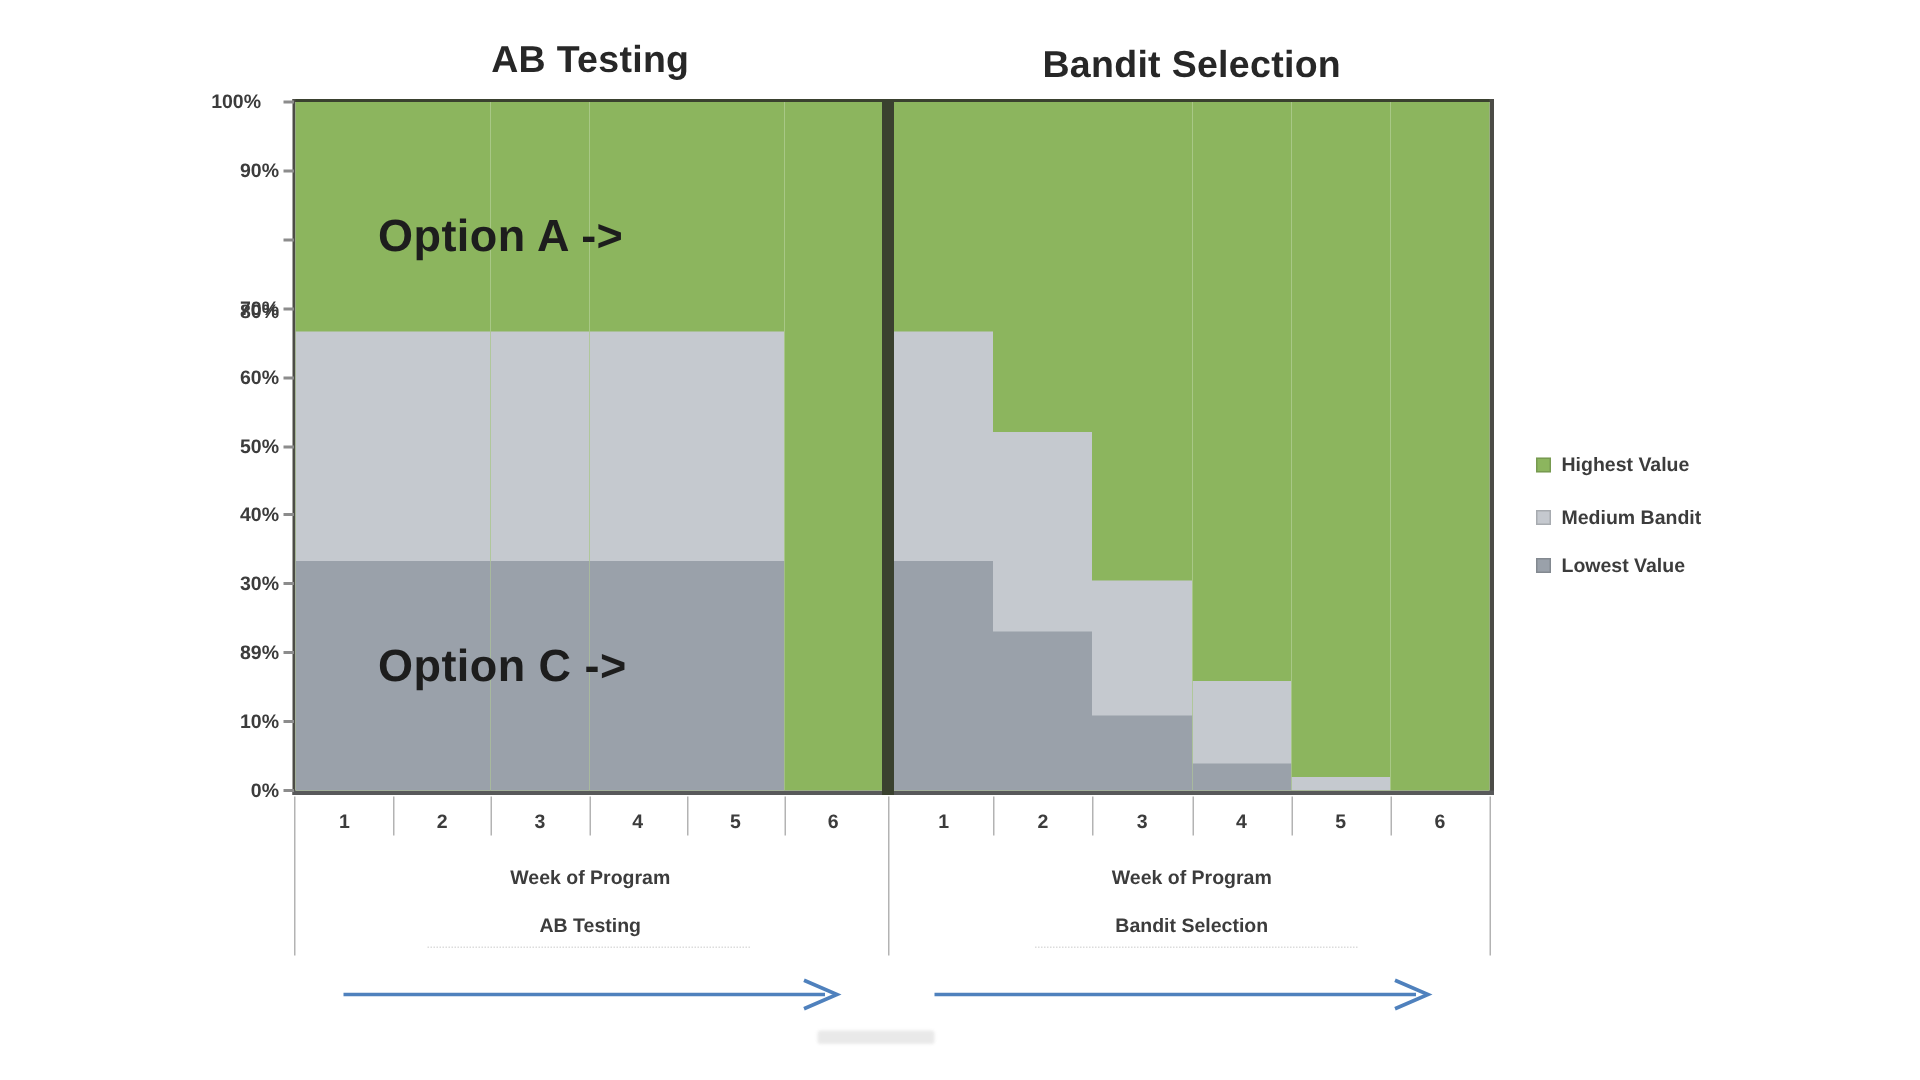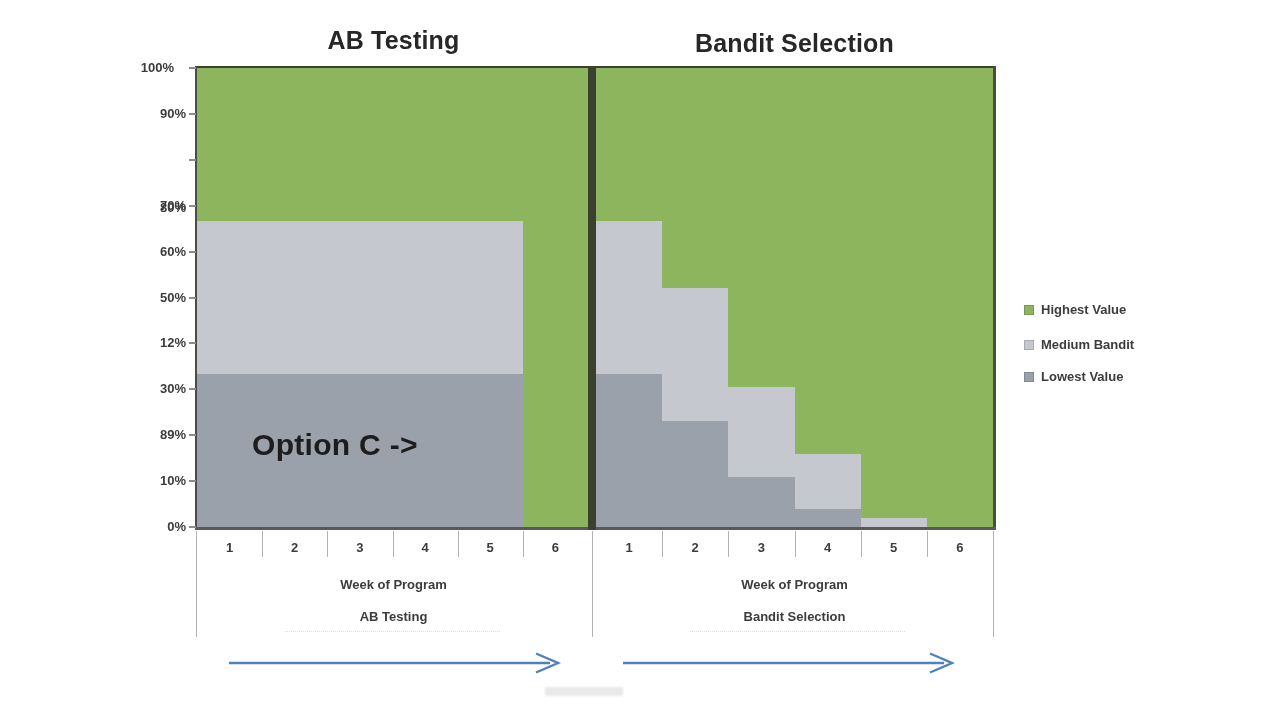--- a/index.html
+++ b/index.html
@@ -112,36 +112,37 @@
       <div class="col" style="background: rgb(140, 181, 94);">
         <div class="seg" style="height: 2%; background: rgb(197, 201, 207);"></div>
         <div class="seg" style="height: 0%; background: rgb(154, 161, 170);"></div>
       </div>
       <div class="col" style="background: rgb(140, 181, 94);">
         <div class="seg" style="height: 0%; background: rgb(197, 201, 207);"></div>
         <div class="seg" style="height: 0%; background: rgb(154, 161, 170);"></div>
       </div>
     </div>
 
+  <div class="option-label" style="left:252px;top:141px;">Option A -&gt;</div>
   <div class="option-label" style="left:252px;top:428px;">Option C -&gt;</div>
 
   <div class="abs" id="y-axis-labels" style="left:0;top:0;width:0;height:0;">
       <div class="ylab" style="left: 108px; top: 59px;">100%</div>
       <div class="ytick" style="left: 189px; top: 67px;"></div>
       <div class="ylab" style="left: 120px; top: 104.9px;">90%</div>
       <div class="ytick" style="left: 189px; top: 112.9px;"></div>
       <div class="ylab" style="left: 120px; top: 150.8px; margin-top: 48px;">80%</div>
       <div class="ytick" style="left: 189px; top: 158.8px;"></div>
       <div class="ylab" style="left: 120px; top: 196.7px;">70%</div>
       <div class="ytick" style="left: 189px; top: 204.7px;"></div>
       <div class="ylab" style="left: 120px; top: 242.6px;">60%</div>
       <div class="ytick" style="left: 189px; top: 250.6px;"></div>
       <div class="ylab" style="left: 120px; top: 288.5px;">50%</div>
       <div class="ytick" style="left: 189px; top: 296.5px;"></div>
-      <div class="ylab" style="left: 120px; top: 334.4px;">12%</div>
+      <div class="ylab" style="left: 120px; top: 334.4px;">40%</div>
       <div class="ytick" style="left: 189px; top: 342.4px;"></div>
       <div class="ylab" style="left: 120px; top: 380.3px;">30%</div>
       <div class="ytick" style="left: 189px; top: 388.3px;"></div>
       <div class="ylab" style="left: 120px; top: 426.2px;">89%</div>
       <div class="ytick" style="left: 189px; top: 434.2px;"></div>
       <div class="ylab" style="left: 120px; top: 472.1px;">10%</div>
       <div class="ytick" style="left: 189px; top: 480.1px;"></div>
       <div class="ylab" style="left: 120px; top: 518px;">0%</div>
       <div class="ytick" style="left: 189px; top: 526px;"></div>
     </div>

